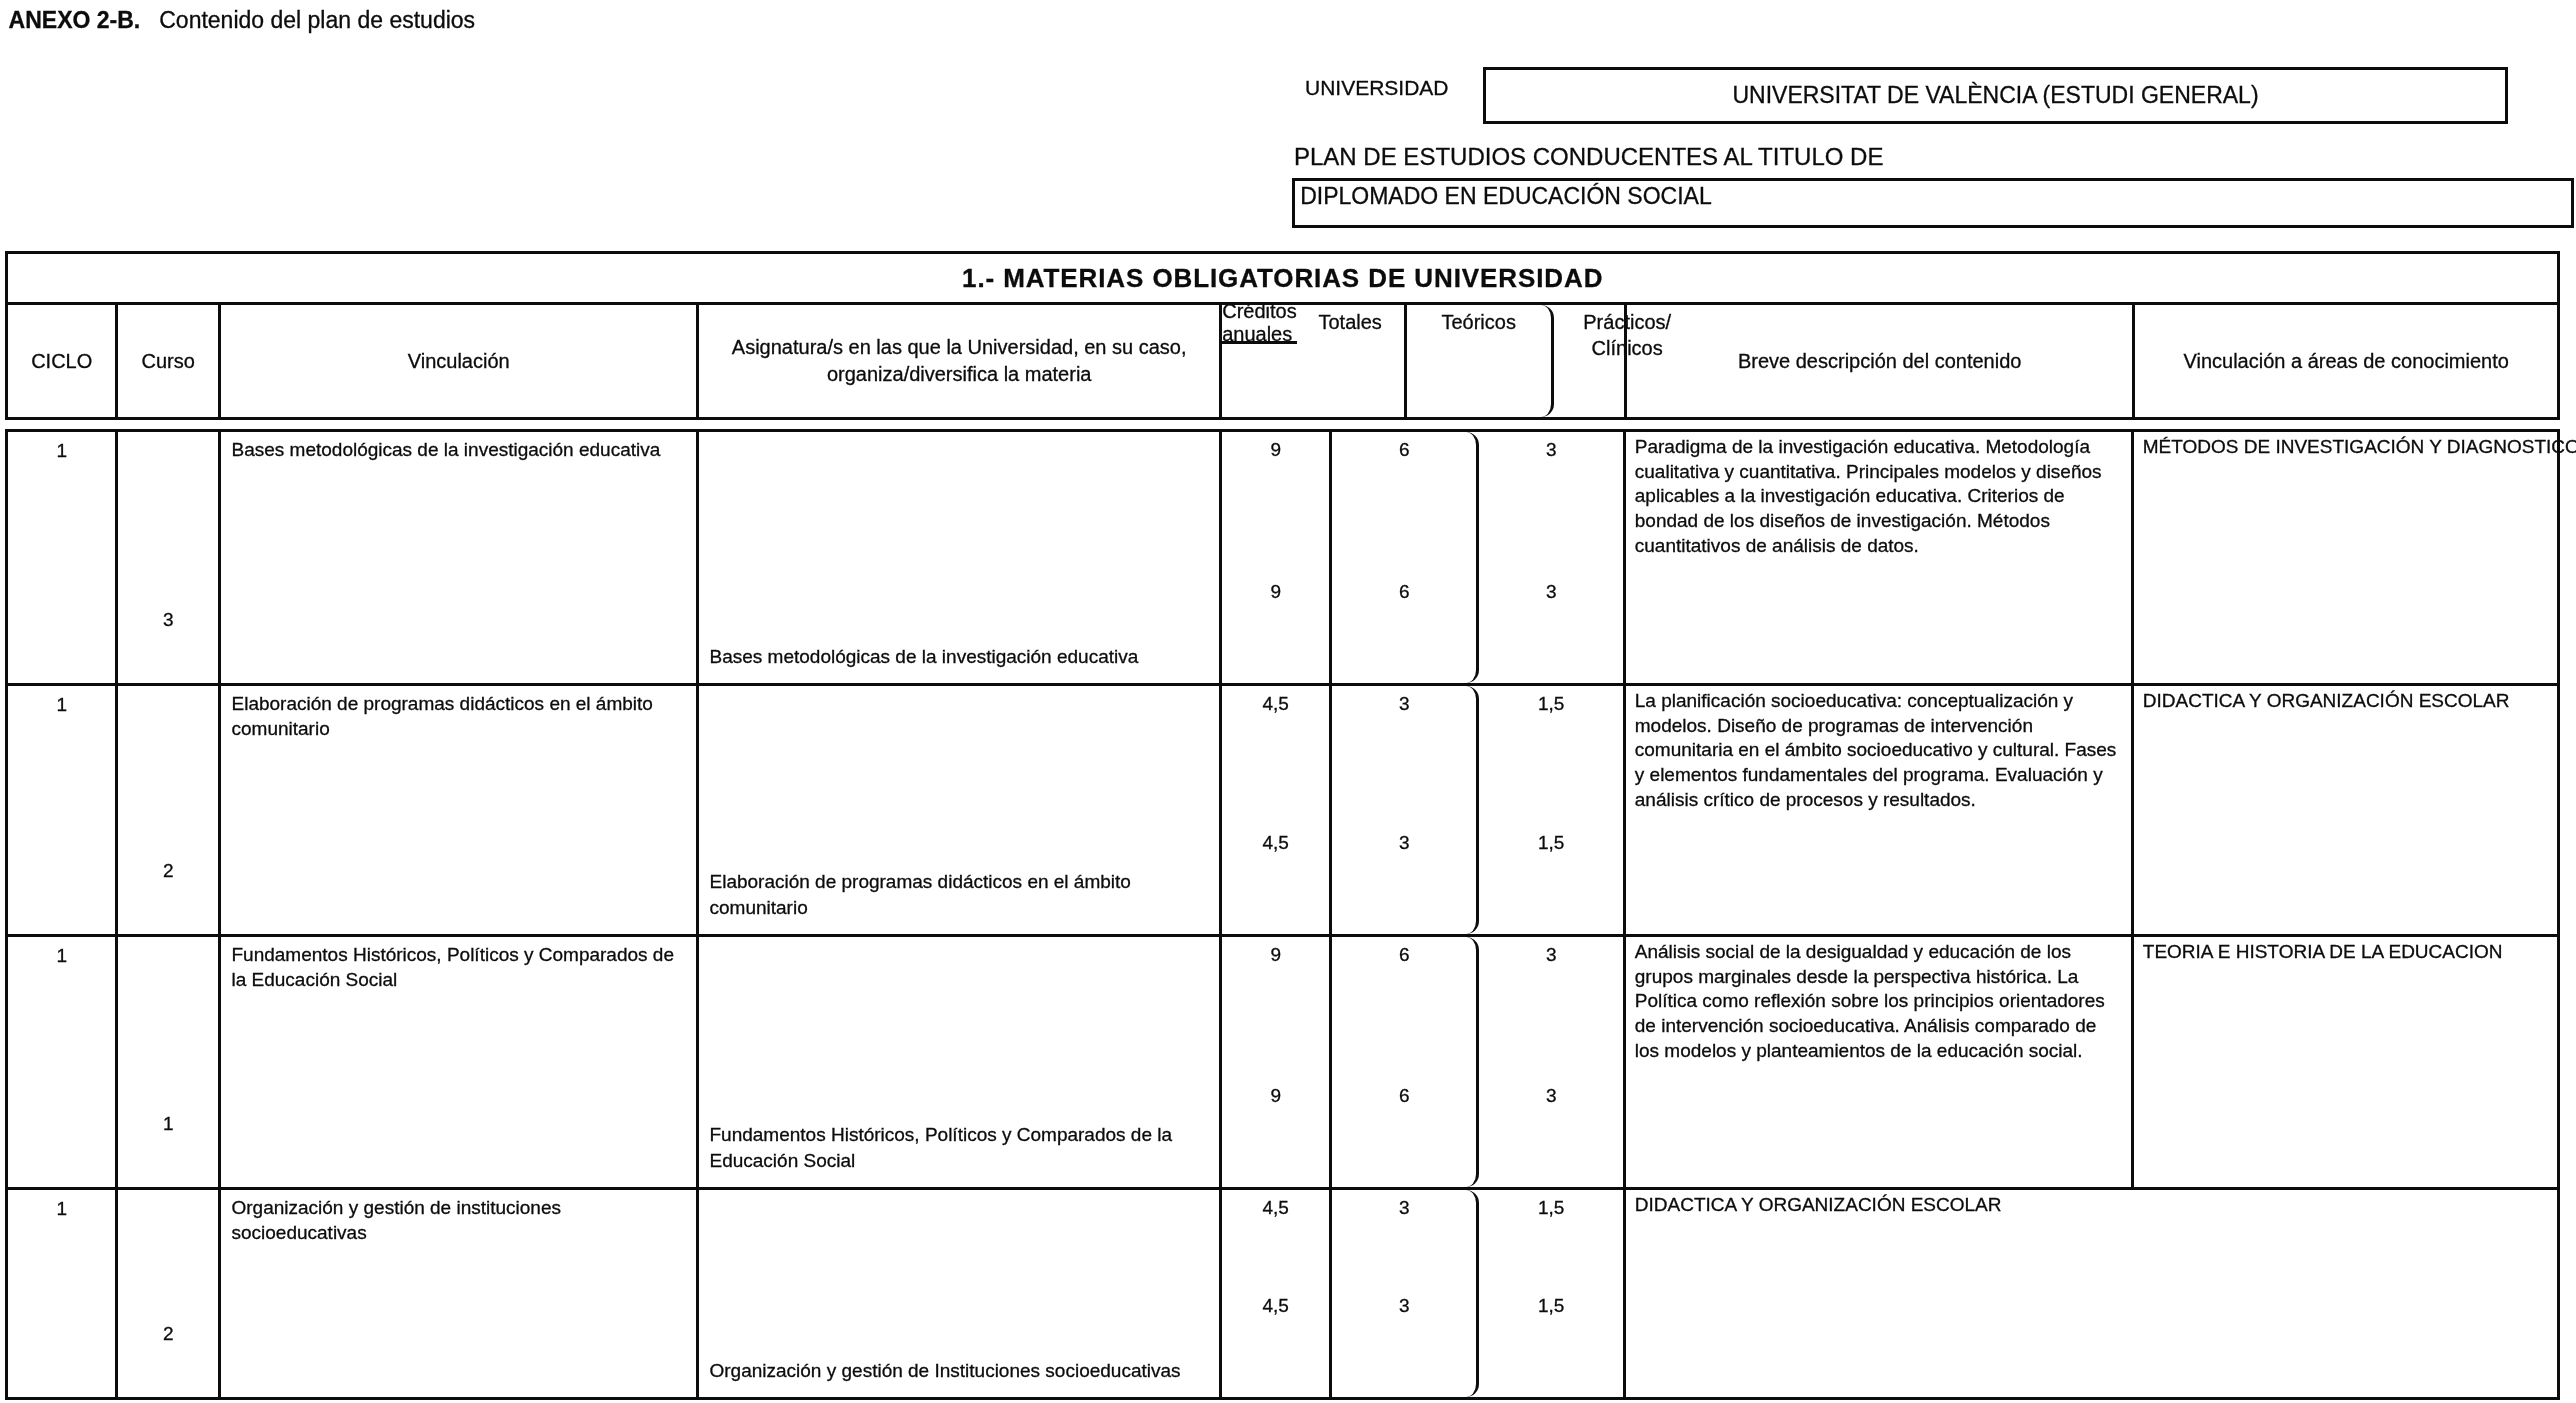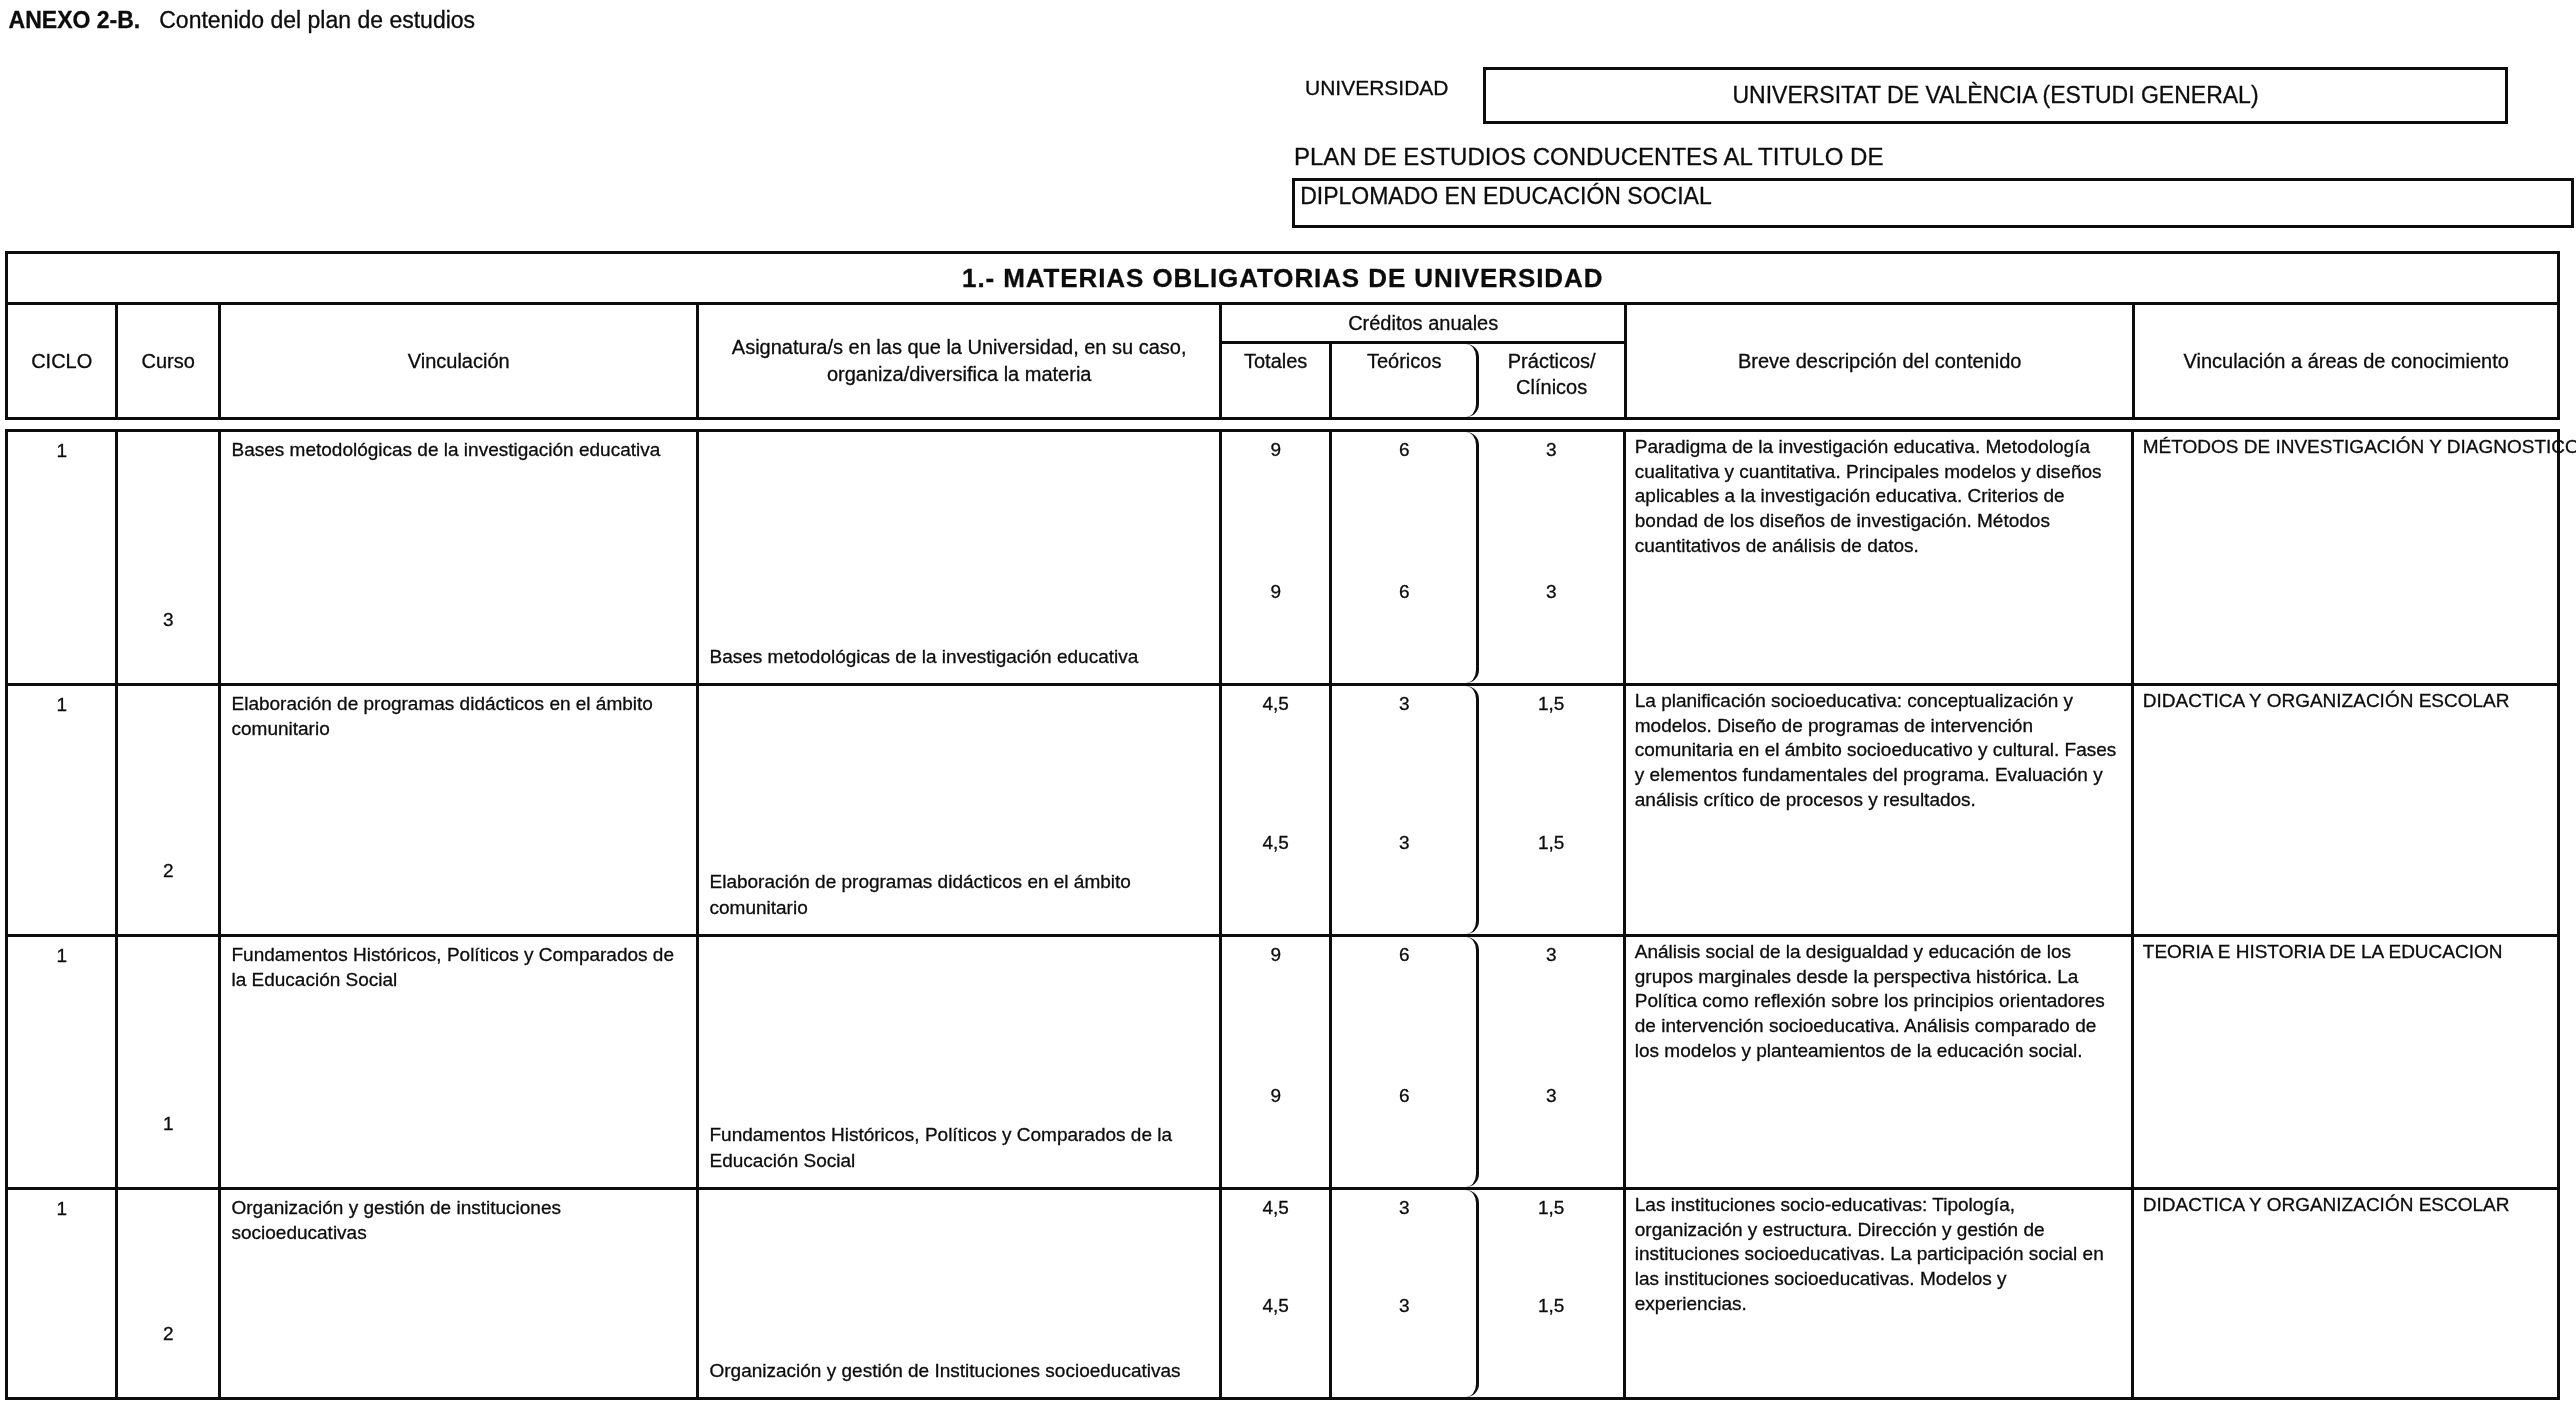--- a/index.html
+++ b/index.html
@@ -50,21 +50,21 @@
   .w-ciclo{width:110px;}
   .w-curso{width:103px;}
   .w-denom{width:478px;}
   .w-asig{width:523px;}
   .w-tot{width:110px;}
   .w-teo{width:147px;border-radius:13px;}
   .w-pra{width:147px;flex:none;}
   .w-desc{width:508px;}
   .w-vinc{flex:1 1 auto;border-right:none;}
 
-  .credgroup{width:405px;flex:none;display:flex;flex-direction:column;
+  .credgroup{width:405px;flex:none;display:flex;
     border-right:3.4px solid #0c0c0c;box-sizing:border-box;padding:0;align-items:stretch;}
   .cred-top{height:36px;border-bottom:3.4px solid #0c0c0c;
     display:flex;align-items:center;justify-content:center;font-size:20px;}
   .cred-labels{flex:1;display:flex;}
   .hs{
     border-right:3.4px solid #0c0c0c;box-sizing:border-box;flex:none;
     display:flex;justify-content:center;align-items:flex-start;
     padding-top:4.3px;text-align:center;font-size:20px;line-height:1.3;
     white-space:pre-line;
   }
@@ -248,23 +248,20 @@
           <div class="cred-bv">4,5</div>
         </div>
       <div class="bc w-teo">
           <div class="cred-tv">3</div>
           <div class="cred-bv">3</div>
         </div>
       <div class="bc w-pra">
           <div class="cred-tv">1,5</div>
           <div class="cred-bv">1,5</div>
         </div>
-      <div class="bc w-desc">
-          <div class="desc-v">Las instituciones socio-educativas: Tipología, organización y estructura. Dirección y gestión de instituciones socioeducativas. La participación social en las instituciones socioeducativas. Modelos y experiencias.</div>
-        </div>
       <div class="bc w-vinc">
           <div class="vinc-v">DIDACTICA Y ORGANIZACIÓN ESCOLAR</div>
         </div>
     </div>
 
   </div>
 </div>
 
 
 </body></html>

